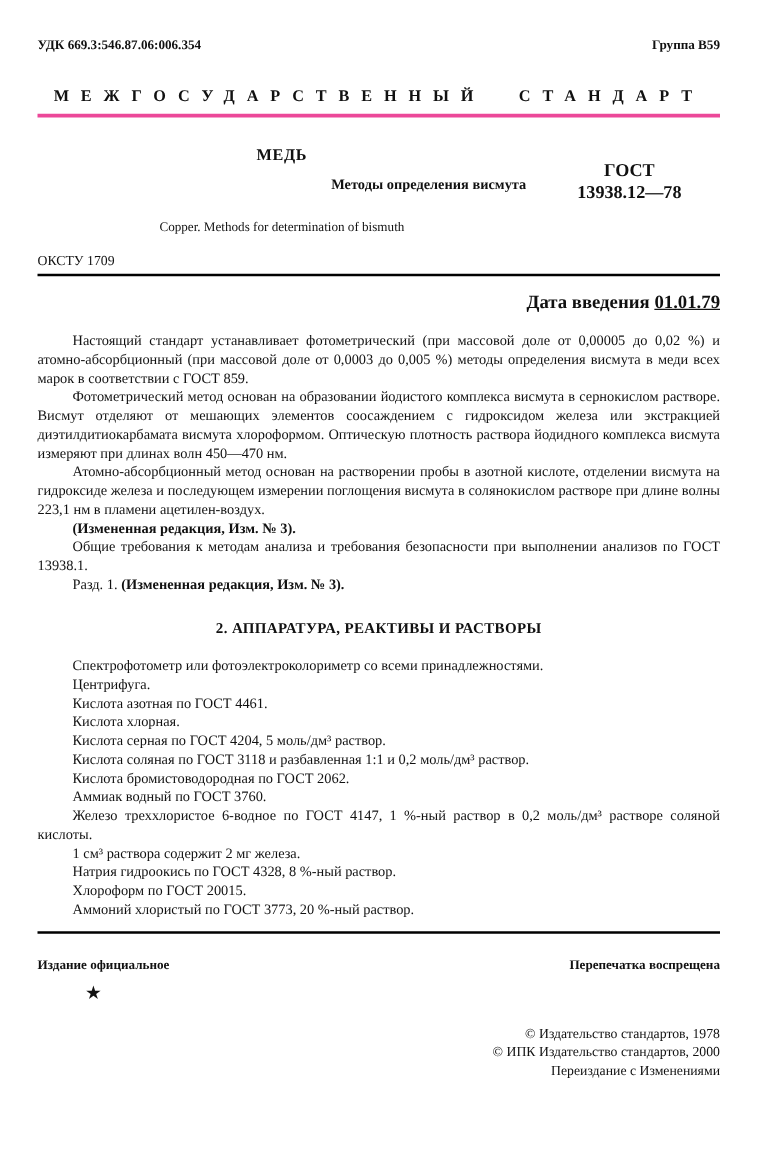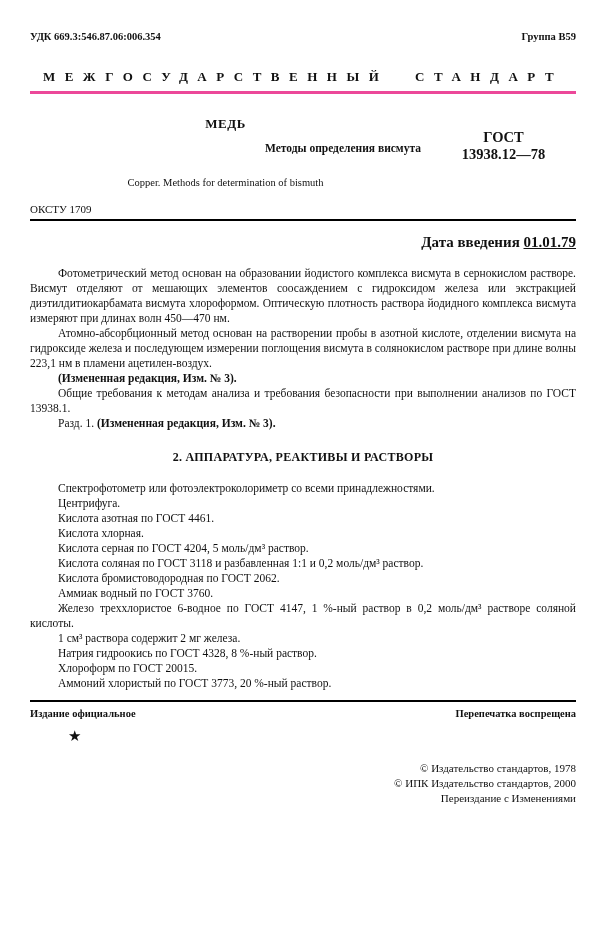--- a/index.html
+++ b/index.html
@@ -123,21 +123,21 @@
 
   
   .footer-rule {
     border: none;
     border-top: 2.5px solid #000;
     margin: 9px 0 0 0;
   }
   .footer-row {
     display: flex;
     justify-content: space-between;
-    margin-top: 6px;
+    margin-top: 20px;
     font-size: 10.5px;
     font-weight: 700;
   }
   .star {
     margin: 10px 0 0 38px;
     font-size: 15px;
     line-height: 15px;
   }
   .copyright-block {
     margin-top: 17px;
@@ -172,20 +172,21 @@
 
   <div class="okstu">ОКСТУ 1709</div>
 
   <hr class="thick-rule">
 
   <div class="date-row">
     <span>Дата введения </span><span class="date-value">01.01.79</span>
   </div>
 
   <div class="body-text">
+    <p class="std">Настоящий стандарт устанавливает фотометрический (при массовой доле от 0,00005 до 0,02 %) и атомно-абсорбционный (при массовой доле от 0,0003 до 0,005 %) методы определения висмута в меди всех марок в соответствии с ГОСТ 859.</p>
     <p class="std">Фотометрический метод основан на образовании йодистого комплекса висмута в сернокислом растворе. Висмут отделяют от мешающих элементов соосаждением с гидроксидом железа или экстракцией диэтилдитиокарбамата висмута хлороформом. Оптическую плотность раствора йодидного комплекса висмута измеряют при длинах волн 450—470 нм.</p>
     <p class="std">Атомно-абсорбционный метод основан на растворении пробы в азотной кислоте, отделении висмута на гидроксиде железа и последующем измерении поглощения висмута в солянокислом растворе при длине волны 223,1 нм в пламени ацетилен-воздух.</p>
     <p class="std bold">(Измененная редакция, Изм. № 3).</p>
   </div>
 
 
   <div>
     <p class="std">Общие требования к методам анализа и требования безопасности при выполнении анализов по ГОСТ 13938.1.</p>
     <p class="std razd-line"><span>Разд. 1. </span><span class="bold-part">(Измененная редакция, Изм. № 3).</span></p>
   </div>

